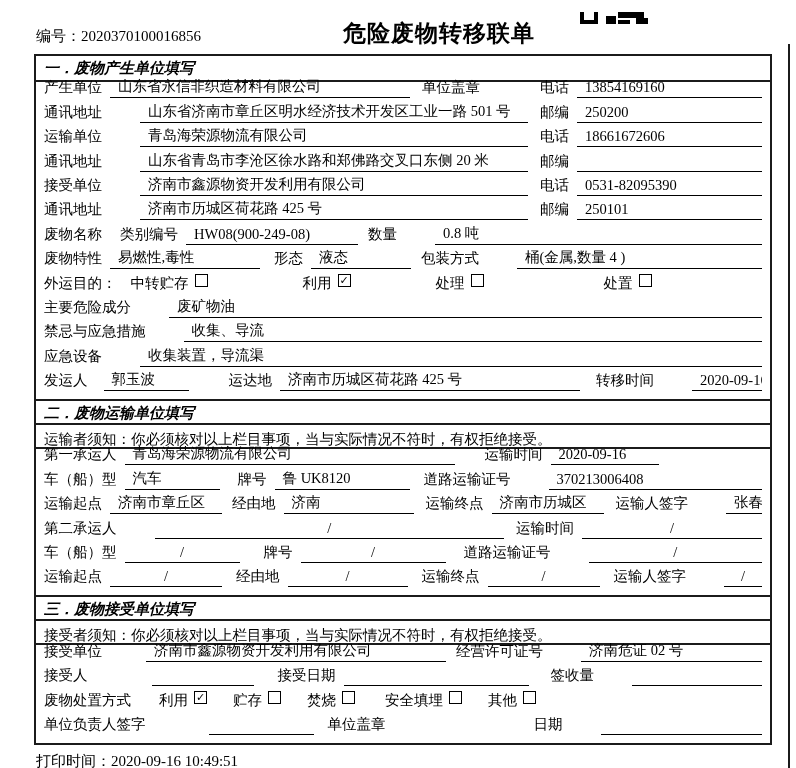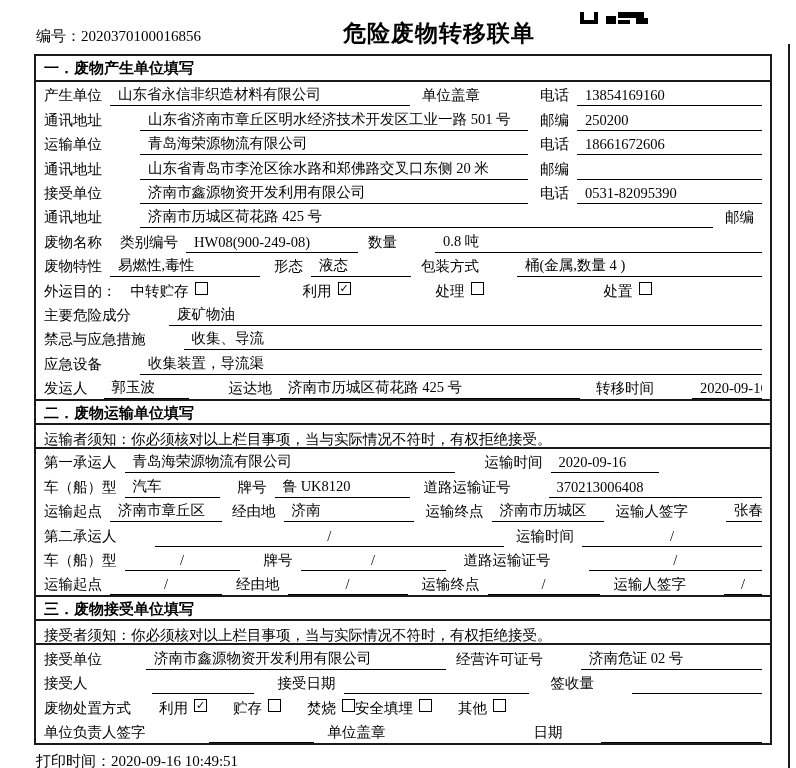--- a/index.html
+++ b/index.html
@@ -7,24 +7,24 @@
     font-family: "Liberation Serif", "DejaVu Serif", serif; }
   body { position: relative; overflow: hidden; }
   .doc { position: absolute; left: 34px; top: 18px; width: 738px; }
   .hdr { position: relative; height: 36px; }
   .serial { position: absolute; left: 2px; top: 9px; font-size: 15px; white-space: nowrap; }
   .title { position: absolute; left: 50%; top: 0; transform: translateX(calc(-50% + 36px));
     font-size: 23px; font-weight: bold; letter-spacing: 1px; white-space: nowrap; }
   .qr { position: absolute; left: 546px; top: -6px; }
   .tbl { border: 2px solid #1b1b1b; }
   .sec-head { font-weight: bold; font-size: 15px; padding: 3px 8px; height: 26px;
-    border-bottom: 2px solid #1b1b1b; border-top: 2px solid #1b1b1b; }
+    border-bottom: 2px solid #1b1b1b; border-top: 2px solid #1b1b1b; font-style: italic; }
   .tbl > .sec-head:first-child { border-top: none; }
   .note { padding: 5px 8px; height: 24px; border-bottom: 2px solid #1b1b1b; font-size: 14.5px; }
-  .row { display: flex; align-items: flex-end; padding: 0 8px; height: 24.4px; font-size: 14.5px; }
+  .row { display: flex; align-items: flex-end; padding: 8px 8px; height: 24.4px; font-size: 14.5px; }
   .lbl { white-space: nowrap; padding-bottom: 1px; margin-right: 8px; flex: 0 0 auto; }
   .val { border-bottom: 1px solid #000; padding: 0 4px 1px 8px; white-space: nowrap;
     overflow: hidden; min-height: 17px; flex: 0 0 auto; }
   .val.fill { flex: 1 1 auto; margin-left: 30px; }
   .val.ctr { text-align: center; padding-left: 4px; }
   .opt { display: inline-flex; align-items: flex-start; flex: 0 0 auto; }
   .opt .lbl { margin-right: 0; }
   .cb { display: inline-flex; width: 13px; height: 13px; border: 1px solid #000;
     margin: 0 0 2px 6px; align-items: center; justify-content: center;
     font-family: "DejaVu Sans", sans-serif; font-size: 11px; line-height: 1; flex: 0 0 auto; }
@@ -88,20 +88,21 @@
       <span class="lbl">接受单位</span>
       <span class="val fill">济南市鑫源物资开发利用有限公司</span>
       <span class="lbl" style="margin-left:12px">电话</span>
       <span class="val" style="width:185px">0531-82095390</span>
     </div>
 
     <div class="row">
       <span class="lbl">通讯地址</span>
       <span class="val fill">济南市历城区荷花路 425 号</span>
       <span class="lbl" style="margin-left:12px">邮编</span>
+      <span class="val" style="width:185px">250101</span>
     </div>
 
     <div class="row">
       <span class="lbl">废物名称</span>
       <span class="lbl" style="margin-left:10px">类别编号</span>
       <span class="val" style="width:172px">HW08(900-249-08)</span>
       <span class="lbl" style="margin-left:10px">数量</span>
       <span class="val fill">0.8 吨</span>
     </div>
 
@@ -255,21 +256,21 @@
         <span class="cb">
             <span></span>
           </span>
       </span>
       <span class="opt" style="margin-left:26px">
         <span class="lbl">焚烧</span>
         <span class="cb">
             <span></span>
           </span>
       </span>
-      <span class="opt" style="">
+      <span class="opt" style="margin-left:30px">
         <span class="lbl">安全填埋</span>
         <span class="cb">
             <span></span>
           </span>
       </span>
       <span class="opt" style="margin-left:26px">
         <span class="lbl">其他</span>
         <span class="cb">
             <span></span>
           </span>

